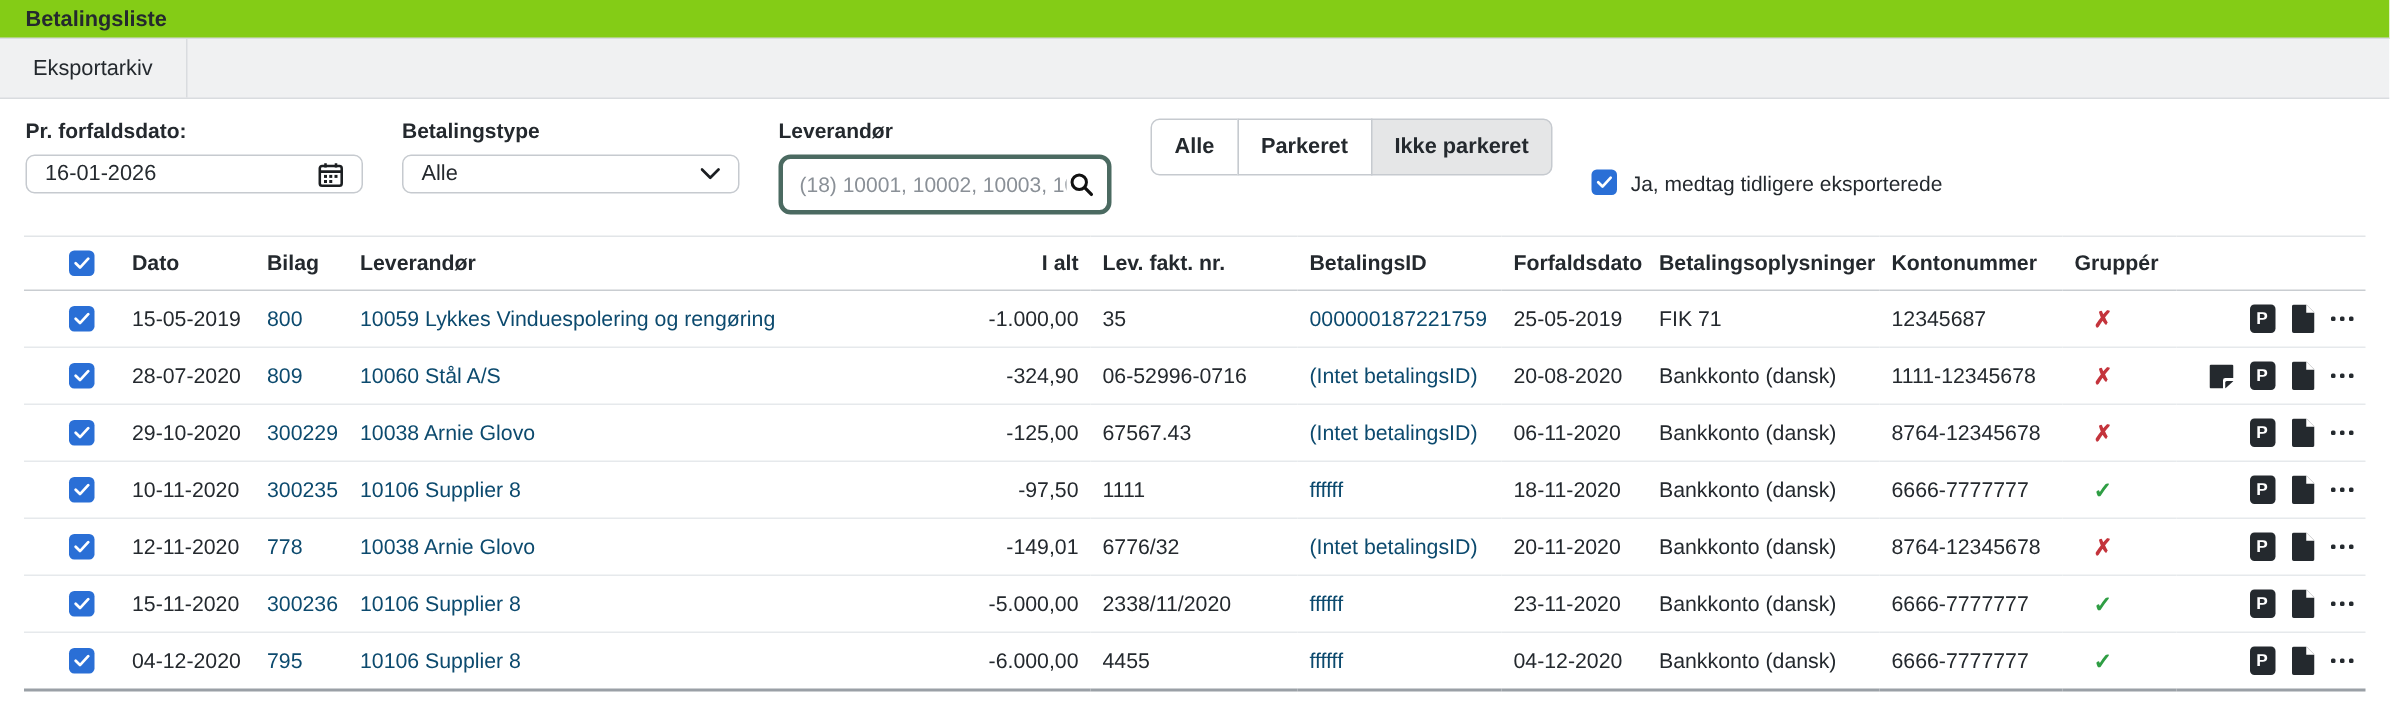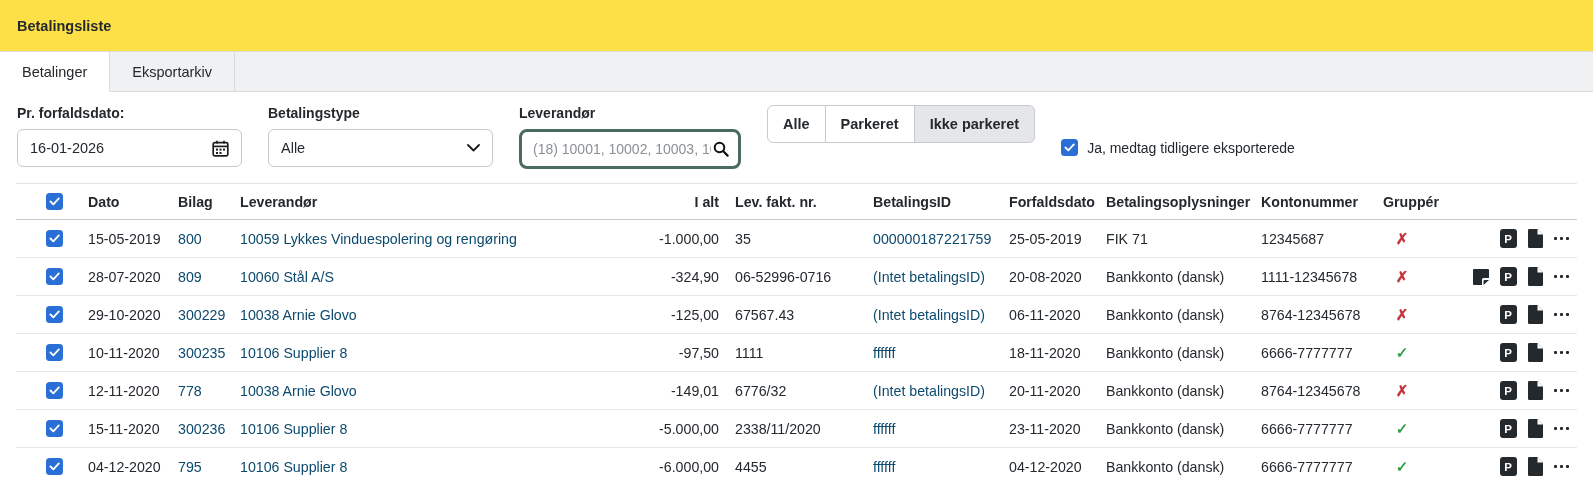--- a/index.html
+++ b/index.html
@@ -4,39 +4,39 @@
 <style>
   * { box-sizing: border-box; }
   html,body { margin:0; padding:0; }
   body {
     width:1593px; height:484px; overflow:hidden;
     font-family:"Liberation Sans", sans-serif;
     font-size:14px; color:#24292e; background:#fff;
   }
   
   .titlebar {
-    height:52px; background:#fde047; border-bottom:1px solid #d9dcdf;
+    height:26px; background:#84cc16; border-bottom:1px solid #d9dcdf;
     display:flex; align-items:center; padding:0 17px;
     font-weight:700; font-size:14.5px;
   }
   
   .tabstrip {
     height:40px; background:#f0f1f2; border-bottom:1px solid #d9dcdf;
     display:flex; align-items:stretch;
   }
   .tab {
     padding:0 22px; display:flex; align-items:center;
     font-size:14.5px; border-right:1px solid #d9dcdf; cursor:pointer; color:#24292e;
   }
   .tab.active { background:#fff; margin-bottom:-1px; border-bottom:1px solid #fff; }
   
   .filters { display:flex; align-items:flex-start; padding:13px 17px 14px; gap:26px; }
   .filter-label { font-weight:700; margin-bottom:8px; font-size:14px; }
   .control {
-    height:38px; border:1px solid #c6cacf; border-radius:6px; background:#fff;
+    height:26px; border:1px solid #c6cacf; border-radius:6px; background:#fff;
     display:flex; align-items:center; justify-content:space-between;
     padding:0 12px; font-size:14.5px;
   }
   .date-control { width:225px; }
   .select-control { width:225px; cursor:pointer; }
   .vendor-control {
     width:222px; height:40px; border:3px solid #4b6a61; border-radius:8px;
     display:flex; align-items:center; padding:0 9px; background:#fff;
   }
   .vendor-control input {
@@ -86,21 +86,20 @@
   .hidden { visibility:hidden; }
 </style>
 </head>
 <body>
 
 <div class="titlebar">
   <span>Betalingsliste</span>
 </div>
 
 <div class="tabstrip">
-  <div class="tab active">Betalinger</div>
   <div class="tab">Eksportarkiv</div>
 </div>
 
 <div class="filters">
 
   <div class="filter">
     <div class="filter-label">Pr. forfaldsdato:</div>
     <div class="control date-control">
       <span>16-01-2026</span>
       <span class="svg-icon">

